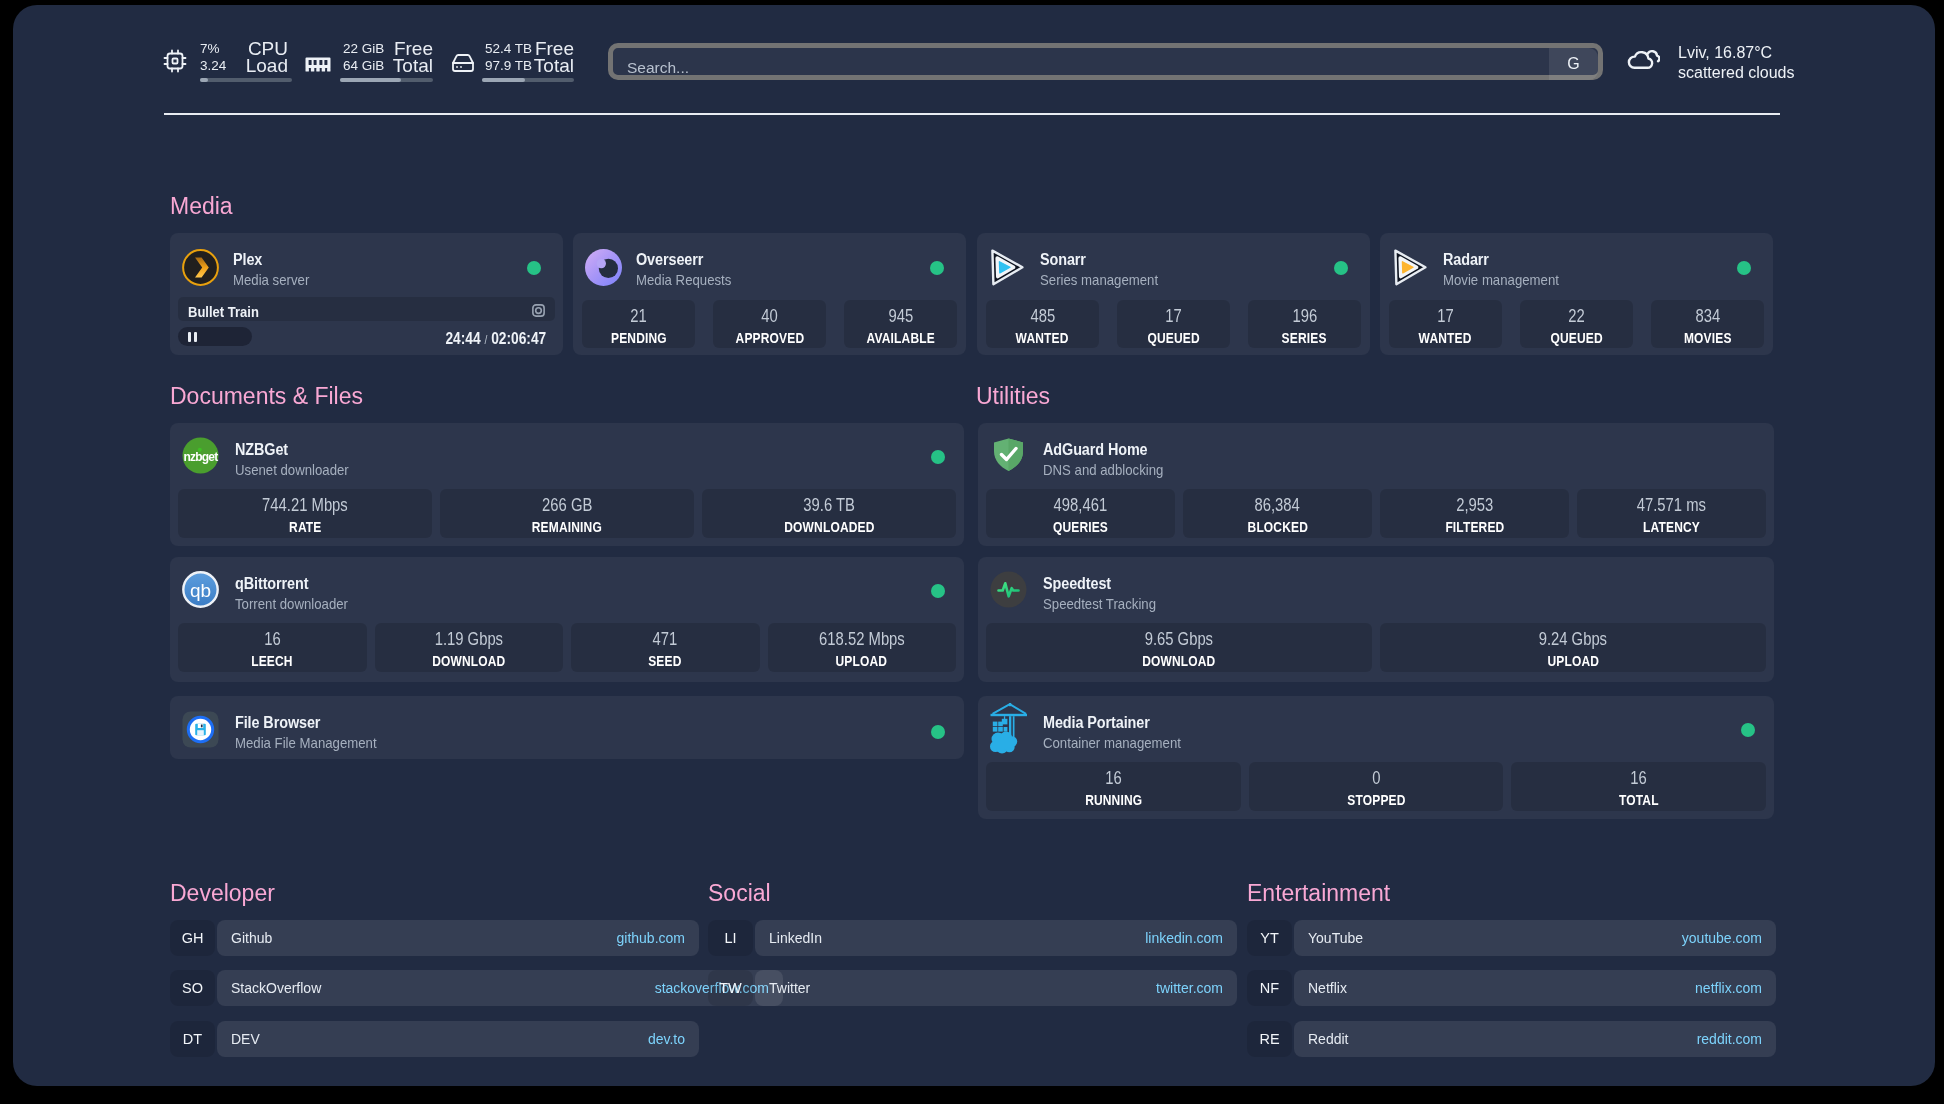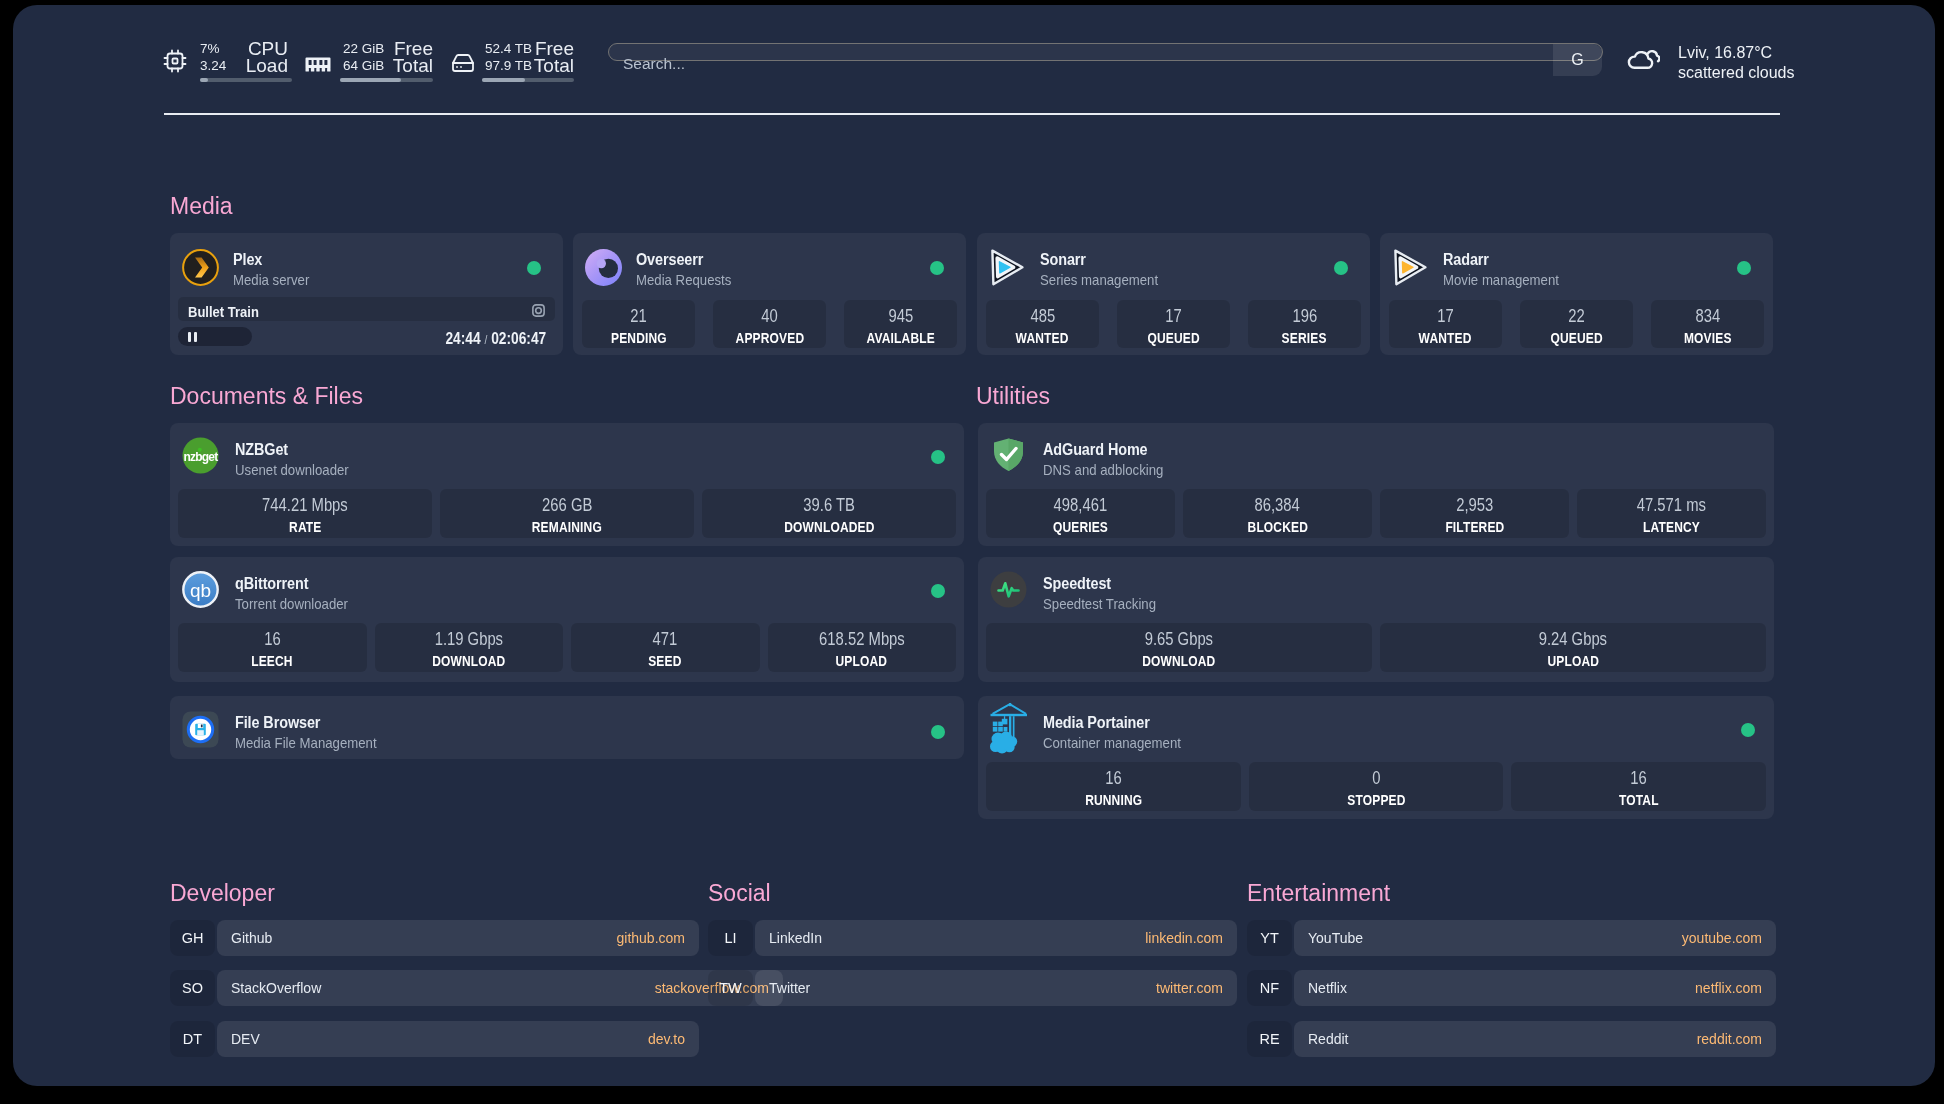--- a/index.html
+++ b/index.html
@@ -21,21 +21,21 @@
 .wcard .s{left:65px}
 .mcard .stats{left:9px;right:9px;top:67px;height:48px;gap:18px}
 .wcard .stats{left:8px;right:8px;top:66px;height:49px;gap:8px}
 .rv{position:absolute;font-size:13.5px;line-height:17px;color:#e9edf3;text-align:left}
 .rl{position:absolute;font-size:19px;line-height:17px;color:#e9edf3;text-align:right}
 .rbar{position:absolute;height:4px;border-radius:2px;background:#525d6d}
 .rfill{height:4px;border-radius:2px;background:#9ba6b4}
 .bab{position:absolute;width:45px;height:36px;border-radius:8px;background:rgba(0,0,0,0.1);text-align:center;line-height:36px;font-size:14.5px;color:#f2f5f9}
 .bbar{position:absolute;height:36px;border-radius:8px;background:rgba(255,255,255,0.09)}
 .bname{position:absolute;left:14px;top:0;line-height:36px;font-size:14px;color:#e6ebf2}
-.burl{position:absolute;right:14px;top:0;line-height:36px;font-size:14px;color:#fdba74}
+.burl{position:absolute;right:14px;top:0;line-height:36px;font-size:14px;color:#7dd3fc}
 </style>
 </head>
 <body>
 <div class="page">
 
 <svg class="abs" style="left:150px;top:44px" width="24" height="24" viewBox="0 0 24 24" fill="none" stroke="#eef2f7" stroke-width="1.8" stroke-linecap="round" stroke-linejoin="round">
       <rect x="4.5" y="4.5" width="15" height="15" rx="2.5"></rect>
       <rect x="9.5" y="9.5" width="5" height="5" rx="1"></rect>
       <path d="M9 1.5v3M15 1.5v3M9 19.5v3M15 19.5v3M1.5 9h3M1.5 15h3M19.5 9h3M19.5 15h3"></path>
     </svg>
@@ -72,21 +72,21 @@
       <path d="M5.45 5.11 2 12v6a2 2 0 0 0 2 2h16a2 2 0 0 0 2-2v-6l-3.45-6.89A2 2 0 0 0 16.76 4H7.24a2 2 0 0 0-1.79 1.11z"></path>
       <line x1="6" x2="6.01" y1="16" y2="16"></line>
       <line x1="10" x2="10.01" y1="16" y2="16"></line>
     </svg>
 <div class="rv" style="left:472px;top:35px;width:89px">52.4 TB<br>97.9 TB</div>
 <div class="rl" style="left:472px;top:35px;width:89px">Free<br>Total</div>
 <div class="rbar" style="left:469px;top:73px;width:92px">
       <div class="rfill" style="width:43px"></div>
     </div>
 
-<div class="abs" style="left:595px;top:38px;width:995px;height:18px;border:1px solid #737373;border-radius:10px;background:rgba(255,255,255,0.05)">
+<div class="abs" style="left:595px;top:38px;width:995px;height:37px;border:5px solid #737373;border-radius:10px;background:rgba(255,255,255,0.05)">
   <div class="abs" style="left:14px;top:4px;line-height:32px;font-size:15.5px;color:#b9c2cf">Search...</div>
   <div class="abs" style="right:0;top:0;width:49px;height:32px;background:rgba(255,255,255,0.09);border-radius:0 9px 9px 0;text-align:center;line-height:32px;font-size:16px;color:#eef2f7">G</div>
 </div>
 
 <svg class="abs" style="left:1613px;top:39px" width="34" height="32" viewBox="0 0 34 32" fill="none" stroke="#eef2f7" stroke-width="2.4" stroke-linecap="round" stroke-linejoin="round">
       <path d="M21.7 9.7 a5 5 0 0 1 9.3 1.9 a3.1 3.1 0 0 1 1 5.6"></path>
       <path d="M8.9 12.6 a7 7 0 0 1 13.5 1.9 a4.7 4.7 0 0 1 -.8 9.3 H8.4 a5.6 5.6 0 0 1 -5.5-5.6 a5.6 5.6 0 0 1 6-5.6z" fill="#212b42"></path>
     </svg>
 <div class="abs" style="left:1665px;top:38px;font-size:16px;line-height:20px;color:#eef2f7">Lviv, 16.87°C<br>scattered clouds</div>
 <div class="abs" style="left:151px;top:108px;width:1616px;height:2px;background:#e8ecf2"></div>

